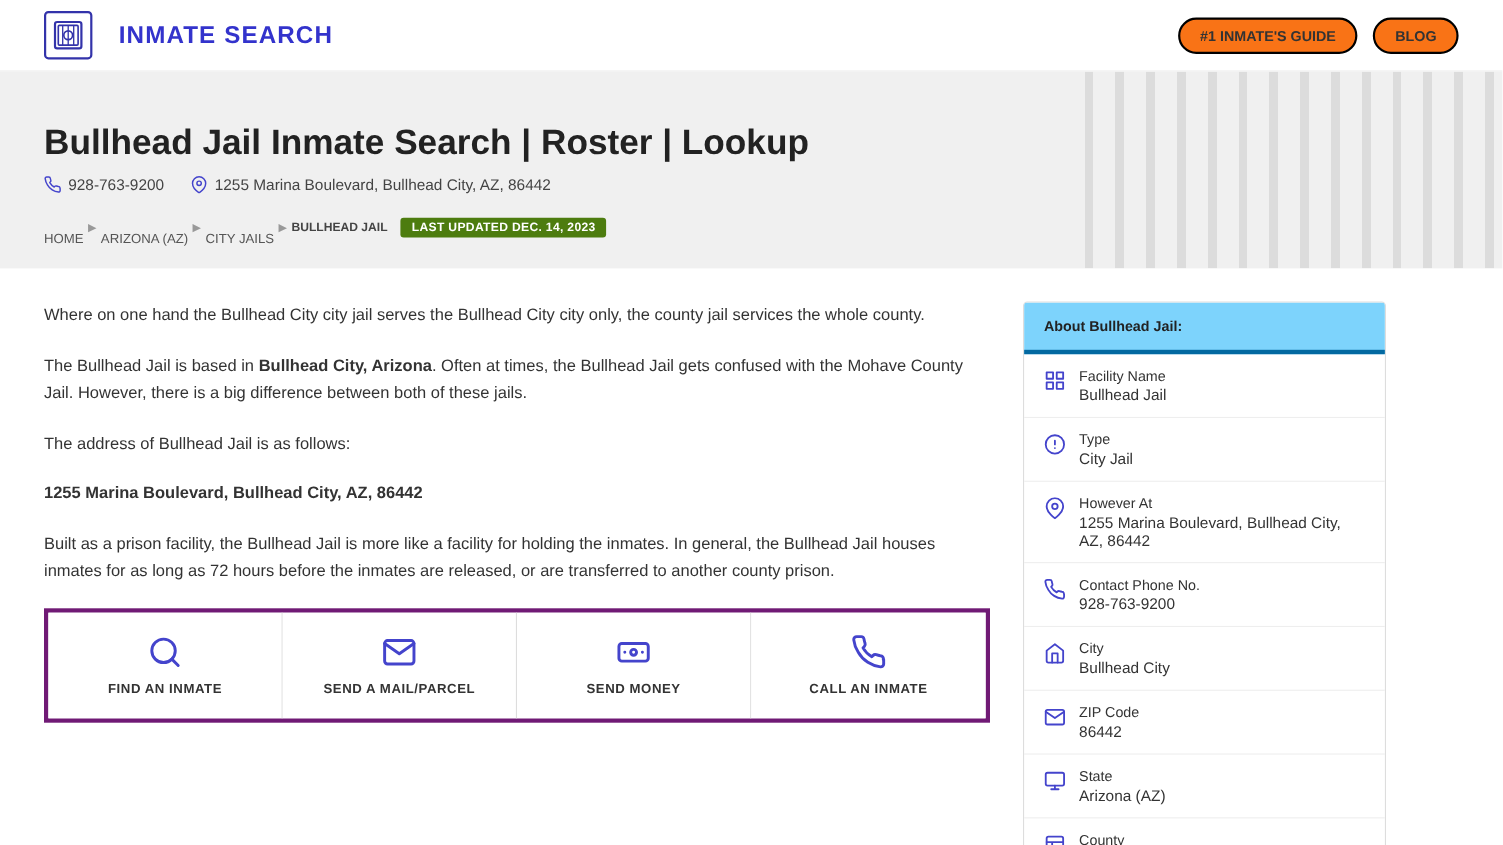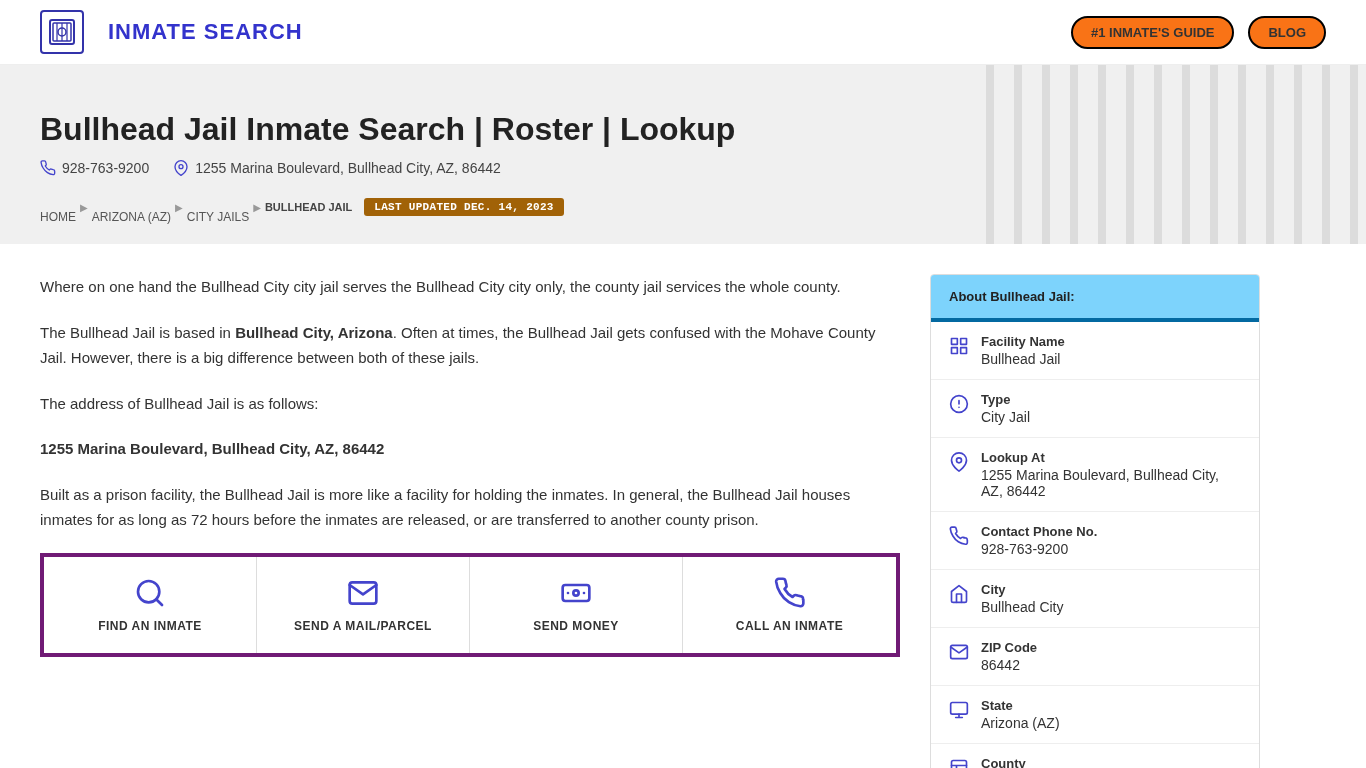--- a/index.html
+++ b/index.html
@@ -120,29 +120,28 @@
       font-size: 10px;
       color: #999;
     }
     .breadcrumb-current {
       color: #444;
       font-weight: 600;
       text-transform: uppercase;
       font-size: 11px;
     }
     .last-updated {
-      background: #a16207;
+      background: #4d7c0f;
       color: #fff;
       font-size: 11px;
       padding: 3px 10px;
       border-radius: 3px;
       margin-left: 8px;
       font-weight: 600;
       letter-spacing: 0.3px;
-      font-family: Liberation Mono, monospace;
     }
 
     
     .main-container {
       display: flex;
       gap: 30px;
       padding: 30px 40px;
       max-width: 1366px;
     }
     .main-content {
@@ -226,21 +225,21 @@
     .sidebar-item-icon {
       color: #4444cc;
       width: 20px;
       height: 20px;
       flex-shrink: 0;
       margin-top: 2px;
     }
     .sidebar-item-content {}
     .sidebar-item-label {
       font-size: 13px;
-      font-weight: bold;
+      font-weight: normal;
       color: #333;
       margin-bottom: 2px;
     }
     .sidebar-item-value {
       font-size: 14px;
       color: #333;
     }
   </style>
 </head>
 <body>
@@ -366,21 +365,21 @@
           <div class="sidebar-item-value">City Jail</div>
         </div>
       </div>
 
       <div class="sidebar-item">
         <svg class="sidebar-item-icon" viewBox="0 0 24 24" fill="none" stroke="#4444cc" stroke-width="2" stroke-linecap="round" stroke-linejoin="round">
           <path d="M21 10c0 7-9 13-9 13s-9-6-9-13a9 9 0 0 1 18 0z"></path>
           <circle cx="12" cy="10" r="3"></circle>
         </svg>
         <div class="sidebar-item-content">
-          <div class="sidebar-item-label">Lookup At</div>
+          <div class="sidebar-item-label">However At</div>
           <div class="sidebar-item-value">1255 Marina Boulevard, Bullhead City, AZ, 86442</div>
         </div>
       </div>
 
       <div class="sidebar-item">
         <svg class="sidebar-item-icon" viewBox="0 0 24 24" fill="none" stroke="#4444cc" stroke-width="2" stroke-linecap="round" stroke-linejoin="round">
           <path d="M22 16.92v3a2 2 0 0 1-2.18 2 19.79 19.79 0 0 1-8.63-3.07A19.5 19.5 0 0 1 4.69 12 19.79 19.79 0 0 1 1.61 3.5 2 2 0 0 1 3.6 1.32h3a2 2 0 0 1 2 1.72c.127.96.361 1.903.7 2.81a2 2 0 0 1-.45 2.11L7.91 9a16 16 0 0 0 6 6l.91-.91a2 2 0 0 1 2.11-.45c.907.339 1.85.573 2.81.7A2 2 0 0 1 21.73 16.92z"></path>
         </svg>
         <div class="sidebar-item-content">
           <div class="sidebar-item-label">Contact Phone No.</div>

